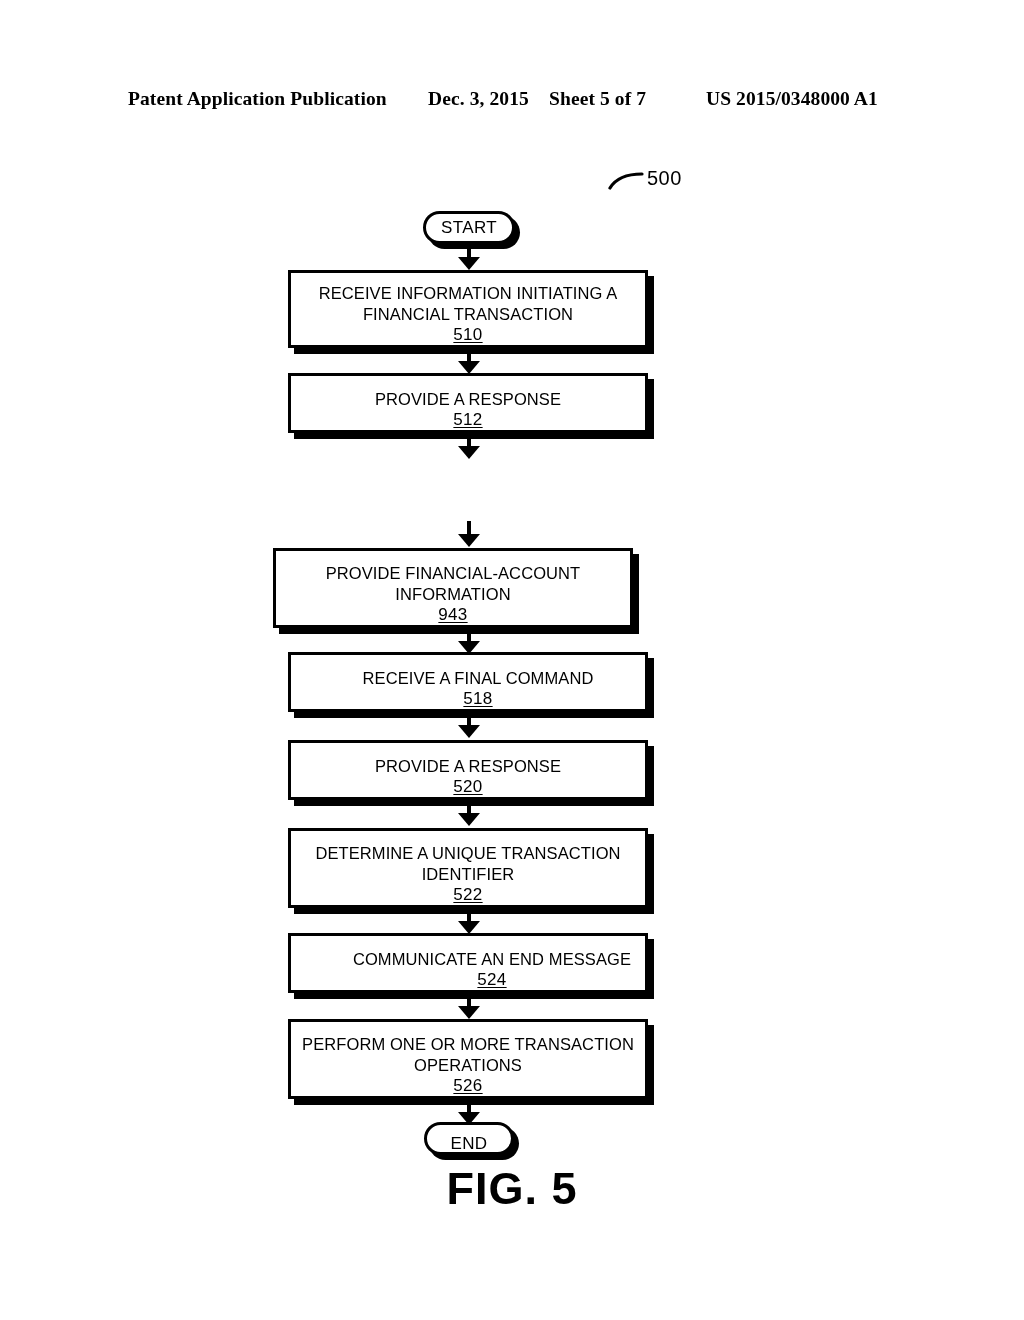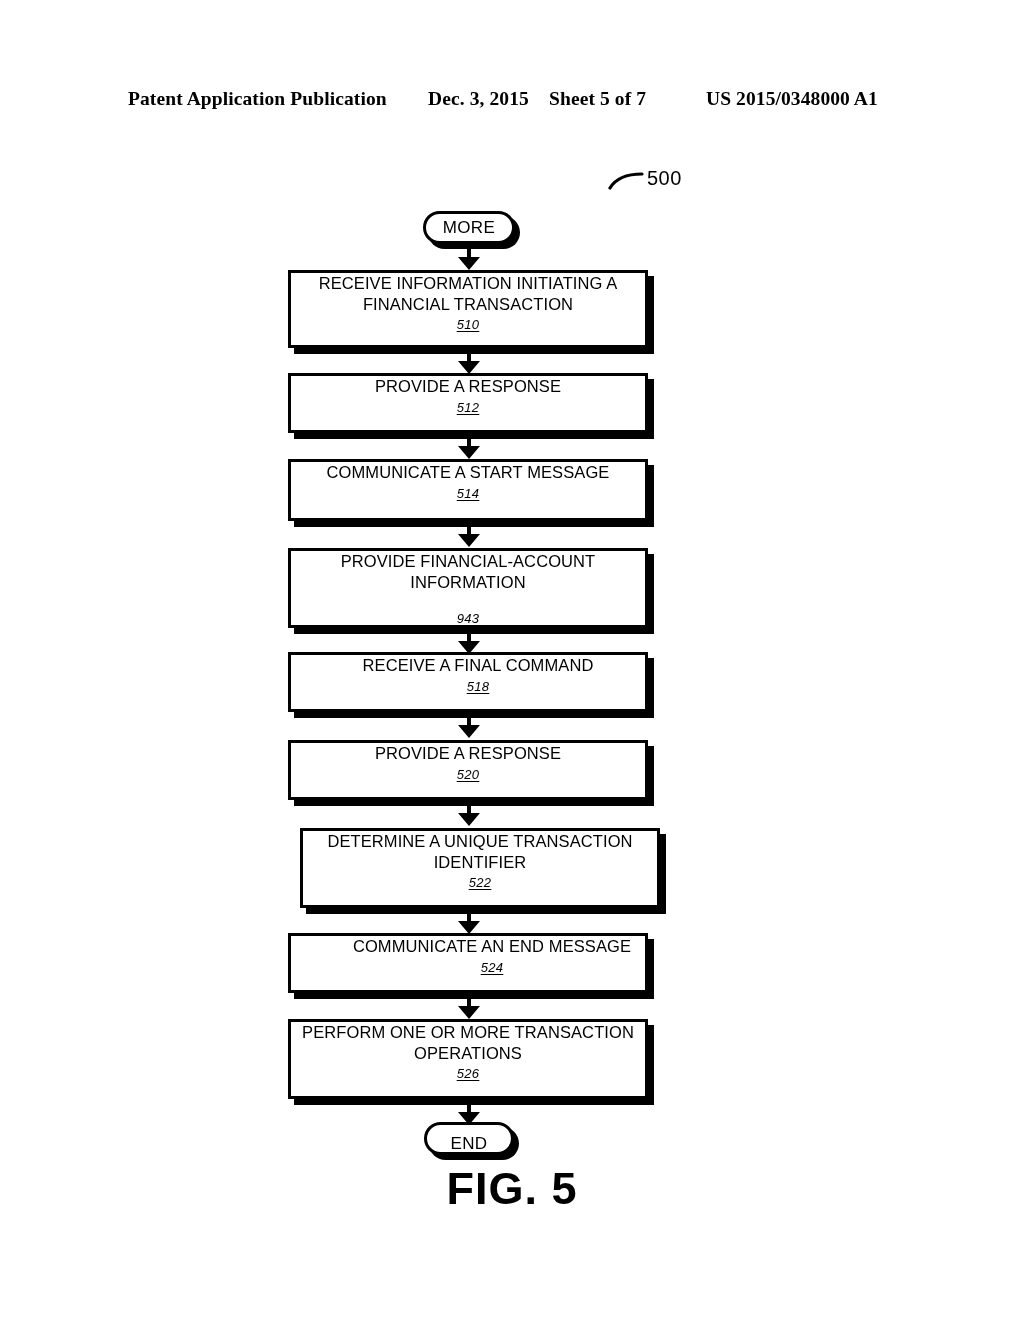--- a/index.html
+++ b/index.html
@@ -65,37 +65,36 @@
   
   .node {
     position: absolute;
     box-sizing: border-box;
     background: #ffffff;
     border: 3px solid #000000;
     box-shadow: 6px 6px 0 0 #000000;
     display: flex;
     flex-direction: column;
     align-items: center;
-    justify-content: flex-start;
+    justify-content: flex-end;
     text-align: center;
   }
   .node .node-text {
     font-size: 16.5px;
     line-height: 20.5px;
     letter-spacing: 0.1px;
     padding: 0 10px;
     white-space: pre-line;
   }
   .node .node-num {
-    font-size: 13px;
+    font-size: 17px;
     line-height: 21px;
     letter-spacing: 0.3px;
     text-decoration: underline;
     text-underline-offset: 2px;
-    font-style: italic;
   }
 
   
   .terminator {
     position: absolute;
     box-sizing: border-box;
     background: #ffffff;
     border: 3px solid #000000;
     border-radius: 999px;
     box-shadow: 5px 5px 0 0 #000000;
@@ -155,21 +154,21 @@
 </div>
 
 <div class="figure">
 
   <svg class="ref-500-leader" viewBox="0 0 36 18">
     <path d="M2,16 C8,6 20,2 34,2" fill="none" stroke="#000000" stroke-width="3.2" stroke-linecap="round"></path>
   </svg>
   <div class="ref-500">500</div>
 
   <div class="terminator" style="left:423px; top:211px; width:92px; height:33px;">
-    <span class="term-text">MORE</span>
+    <span class="term-text">START</span>
   </div>
 
   <div class="connector" style="left:458px; top:244px; height:26px;">
     <div class="stem" style="height:14px;"></div>
     <div class="head" style="top:13px;"></div>
   </div>
 
   <div class="node" style="left:288px; top:270px; width:360px; height:78px;">
     <div class="node-text">RECEIVE INFORMATION INITIATING A
 FINANCIAL TRANSACTION</div>
@@ -184,31 +183,27 @@
   <div class="node" style="left:288px; top:373px; width:360px; height:60px;">
     <div class="node-text">PROVIDE A RESPONSE</div>
     <div class="node-num">512</div>
   </div>
 
   <div class="connector" style="left:458px; top:433px; height:26px;">
     <div class="stem" style="height:14px;"></div>
     <div class="head" style="top:13px;"></div>
   </div>
 
-  <div class="node" style="left:288px; top:459px; width:360px; height:62px;">
-    <div class="node-text">COMMUNICATE A START MESSAGE</div>
-    <div class="node-num">514</div>
-  </div>
 
   <div class="connector" style="left:458px; top:521px; height:26px;">
     <div class="stem" style="height:14px;"></div>
     <div class="head" style="top:13px;"></div>
   </div>
 
-  <div class="node" style="left:288px; top:548px; width:360px; height:80px;gap:16px;">
+  <div class="node" style="left:273px; top:548px; width:360px; height:80px;">
     <div class="node-text">PROVIDE FINANCIAL-ACCOUNT
 INFORMATION</div>
     <div class="node-num">943</div>
   </div>
 
   <div class="connector" style="left:458px; top:628px; height:26px;">
     <div class="stem" style="height:14px;"></div>
     <div class="head" style="top:13px;"></div>
   </div>
 
@@ -225,21 +220,21 @@
   <div class="node" style="left:288px; top:740px; width:360px; height:60px;">
     <div class="node-text">PROVIDE A RESPONSE</div>
     <div class="node-num">520</div>
   </div>
 
   <div class="connector" style="left:458px; top:800px; height:26px;">
     <div class="stem" style="height:14px;"></div>
     <div class="head" style="top:13px;"></div>
   </div>
 
-  <div class="node" style="left:300px; top:828px; width:360px; height:80px;">
+  <div class="node" style="left:288px; top:828px; width:360px; height:80px;">
     <div class="node-text">DETERMINE A UNIQUE TRANSACTION
 IDENTIFIER</div>
     <div class="node-num">522</div>
   </div>
 
   <div class="connector" style="left:458px; top:908px; height:26px;">
     <div class="stem" style="height:14px;"></div>
     <div class="head" style="top:13px;"></div>
   </div>
 

